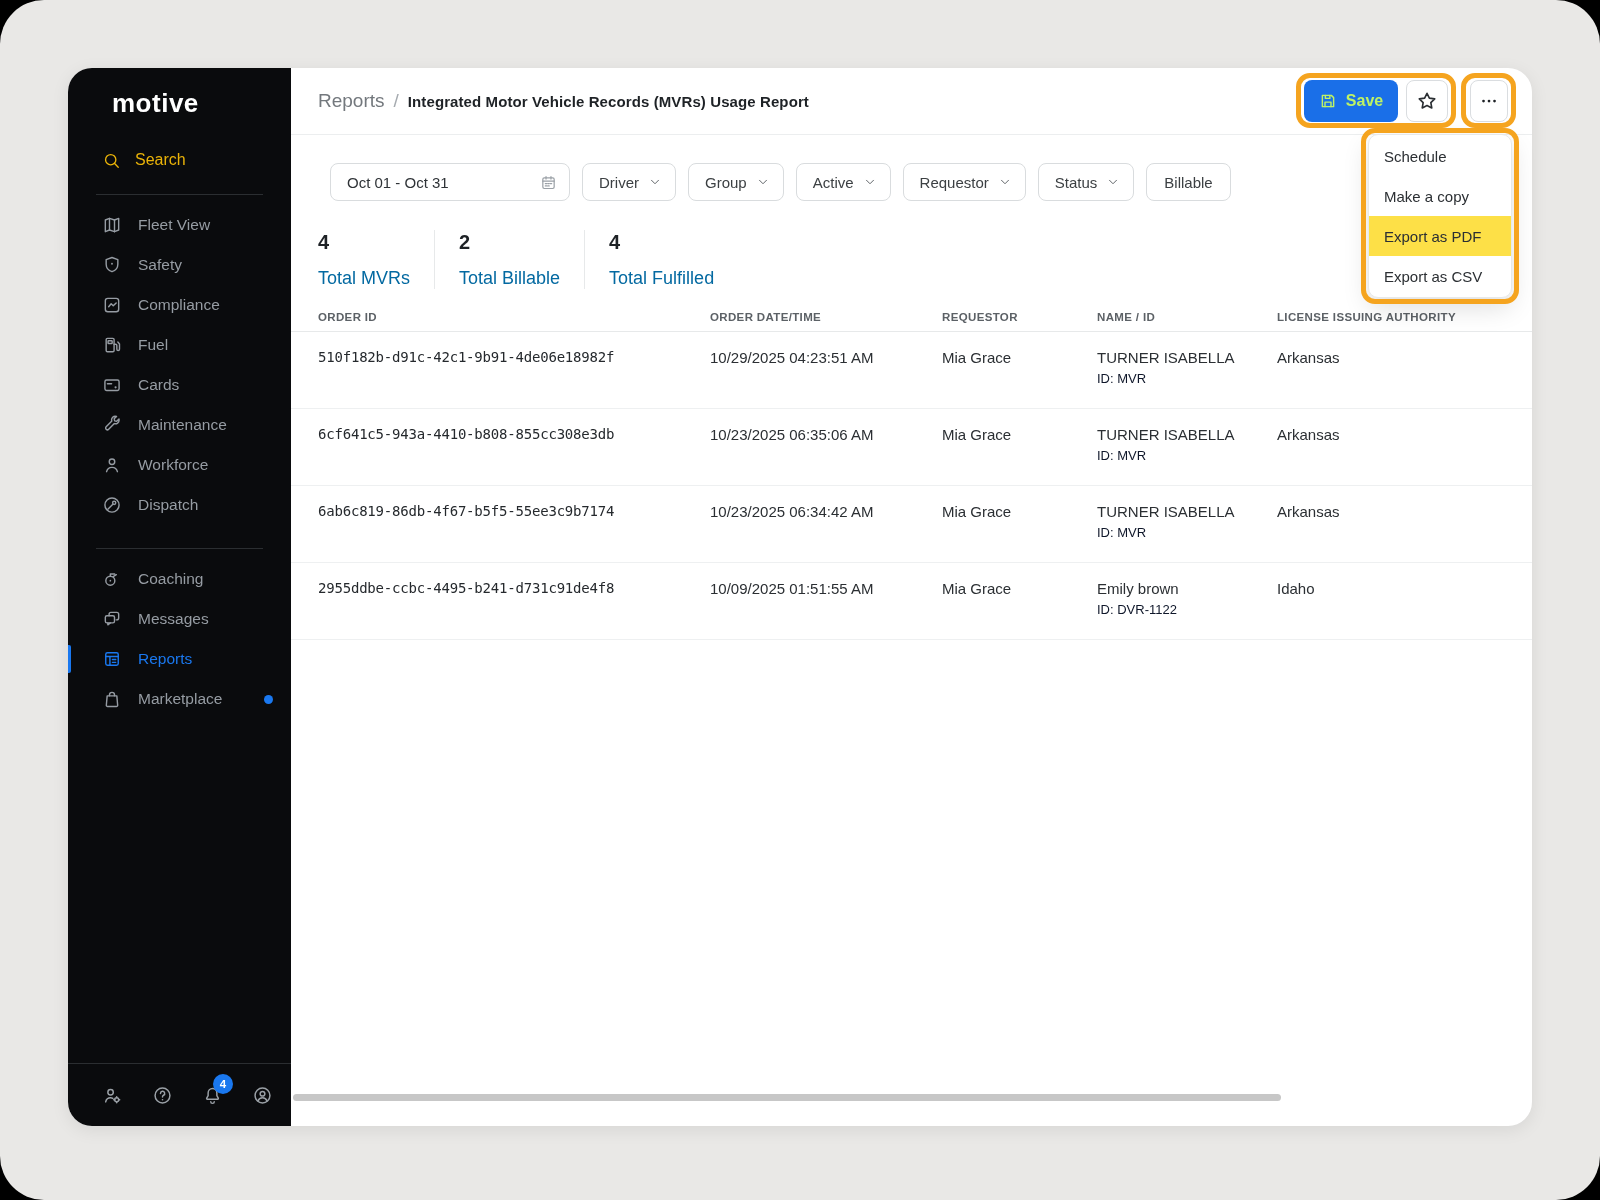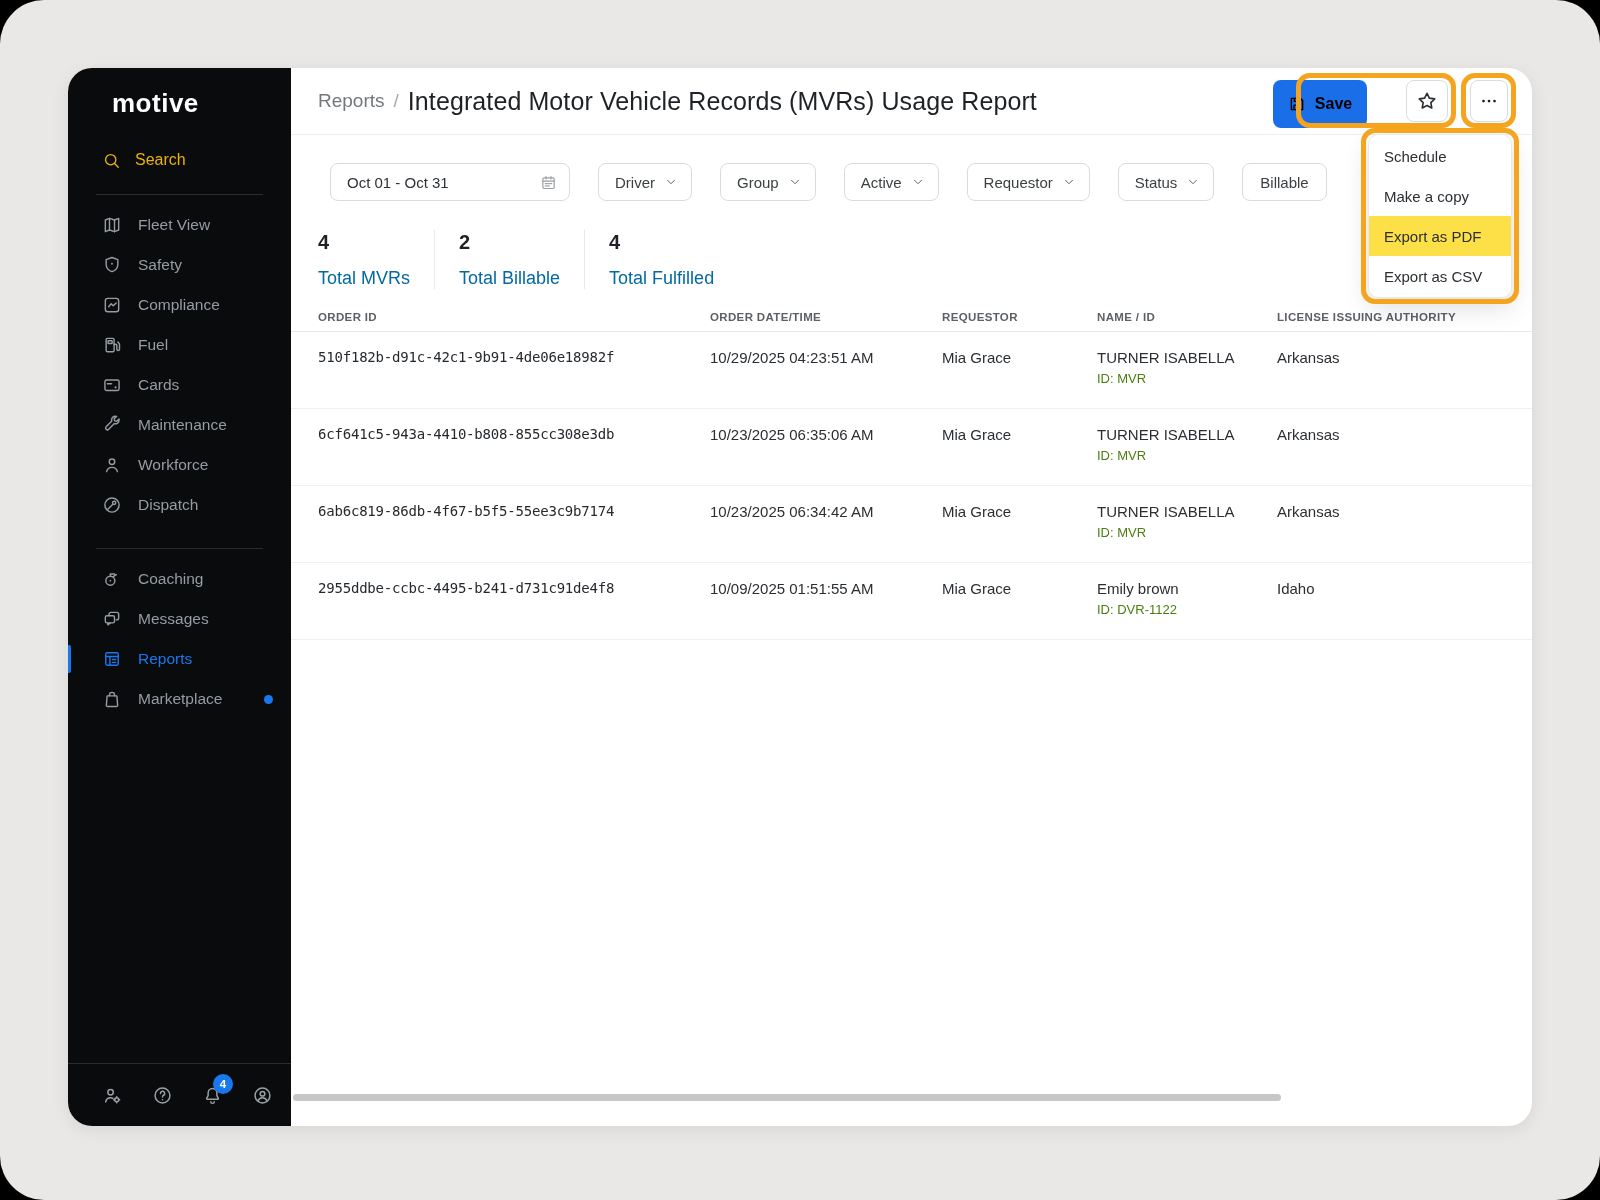--- a/index.html
+++ b/index.html
@@ -23,39 +23,39 @@
   .dot { width:9px; height:9px; border-radius:50%; background:#1a78ef; margin-left:26px; }
   .side-footer { position:absolute; left:0; bottom:0; width:100%; height:63px; border-top:1px solid #2b2e31; display:flex; align-items:center; padding-left:34px; gap:29px; color:#9aa0a6; }
   .foot-ic { position:relative; width:21px; height:21px; display:flex; cursor:pointer; }
   .badge { position:absolute; top:-11px; left:11px; min-width:20px; height:20px; border-radius:10px; background:#1a78ef; color:#fff; font-size:11.5px; font-weight:700; display:flex; align-items:center; justify-content:center; }
 
   
   .content { position:absolute; left:223px; top:0; right:0; bottom:0; }
   .hdr { position:absolute; left:0; top:0; right:0; height:67px; border-bottom:1px solid #eceeef; display:flex; align-items:center; padding-left:27px; }
   .crumb { font-size:19px; color:#73787d; }
   .crumb-sep { font-size:19px; color:#a6abb0; margin:0 9px; }
-  .page-title { font-size:25px; font-weight:400; color:#1e2226; letter-spacing:.1px;text-align:right; }
-  .btn-save { position:absolute; left:982px; top:12px; width:94px; height:48px; background:#1a6fe8; border:none; border-radius:8px; color:#000000; font-size:16px; font-weight:700; display:flex; align-items:center; justify-content:center; gap:9px; cursor:pointer; font-family:inherit; }
+  .page-title { font-size:15px; font-weight:700; color:#1e2226; letter-spacing:.1px;text-align:right; }
+  .btn-save { position:absolute; left:1013px; top:12px; width:94px; height:42px; background:#1a6fe8; border:none; border-radius:8px; color:#bef264; font-size:16px; font-weight:700; display:flex; align-items:center; justify-content:center; gap:9px; cursor:pointer; font-family:inherit; }
   .btn-icon { position:absolute; top:12px; height:42px; background:#fff; border:1px solid #dadde0; border-radius:8px; display:flex; align-items:center; justify-content:center; color:#2b2f33; cursor:pointer; }
   .btn-star { left:1115px; width:42px; }
   .btn-more { left:1179px; width:38px; font-size:18px; font-weight:700; letter-spacing:1px; color:#1e2226; }
 
   
   .ring { position:absolute; border:5px solid #f5a41f; border-radius:14px; pointer-events:none; z-index:30; }
   .ring-save { left:1005px; top:5px; width:160px; height:55px; }
   .ring-more { left:1170px; top:5px; width:55px; height:55px; }
   .ring-menu { left:1070px; top:60px; width:158px; height:176px; }
 
   
   .menu { position:absolute; left:1077px; top:66px; width:144px; background:#fff; border:1px solid #e7e9ea; border-radius:10px; box-shadow:0 10px 26px rgba(0,0,0,.13); padding:1px 0; z-index:20; }
   .menu-item { height:40px; display:flex; align-items:center; padding-left:15px; font-size:15px; color:#2b2f33; cursor:pointer; }
   .menu-item.hl { background:#fde047; }
 
   
-  .filters { position:absolute; left:27px; top:95px; display:flex; gap:28px;padding-left:12px; }
+  .filters { position:absolute; left:27px; top:95px; display:flex; gap:12px;padding-left:12px; }
   .fbox { height:38px; border:1px solid #d9dcde; border-radius:8px; background:#fff; display:flex; align-items:center; font-size:15px; color:#3c4043; cursor:pointer; }
   .fdate { width:240px; padding:0 12px 0 16px; justify-content:space-between; color:#2f3337; }
   .fdrop { padding:0 13px 0 16px; gap:9px; }
   .fbtn { padding:0 17px; }
   .chev { width:14px; height:14px; color:#5f6468; display:flex; }
   .cal { width:17px; height:17px; color:#9aa0a6; display:flex; }
 
   
   .stats { position:absolute; left:27px; top:162px; display:flex; align-items:stretch; }
   .stat { padding-right:24px; }
@@ -64,21 +64,21 @@
   .stat .lbl { font-size:18px; color:#0369a1; margin-top:14px; }
 
   
   .thead, .trow { display:grid; grid-template-columns:392px 232px 155px 180px 1fr; padding:0 27px; }
   .thead { position:absolute; left:0; right:0; top:235px; height:29px; align-items:center; border-bottom:1px solid #e7e9ea; }
   .th { font-size:11.5px; font-weight:700; color:#5c6166; letter-spacing:.35px; }
   .tbody { position:absolute; left:0; right:0; top:264px; }
   .trow { border-bottom:1px solid #eef0f1; height:77px; padding-top:17px; cursor:pointer; }
   .td { font-size:15px; color:#2b2f33; }
   .mono { font-family:"DejaVu Sans Mono", monospace; font-size:14px; color:#25292d; letter-spacing:-.2px; }
-  .sub { font-size:13px; color:#4d7c0f; margin-top:5px; }
+  .sub { font-size:13px; color:#0f172a; margin-top:5px; }
 
   .hscroll { position:absolute; left:2px; bottom:25px; width:988px; height:7px; background:#c7c7c7; border-radius:4px; }
 
   svg { display:block; width:100%; height:100%; }
 </style>
 </head>
 <body>
 
 <div class="frame">
   <div class="window">

